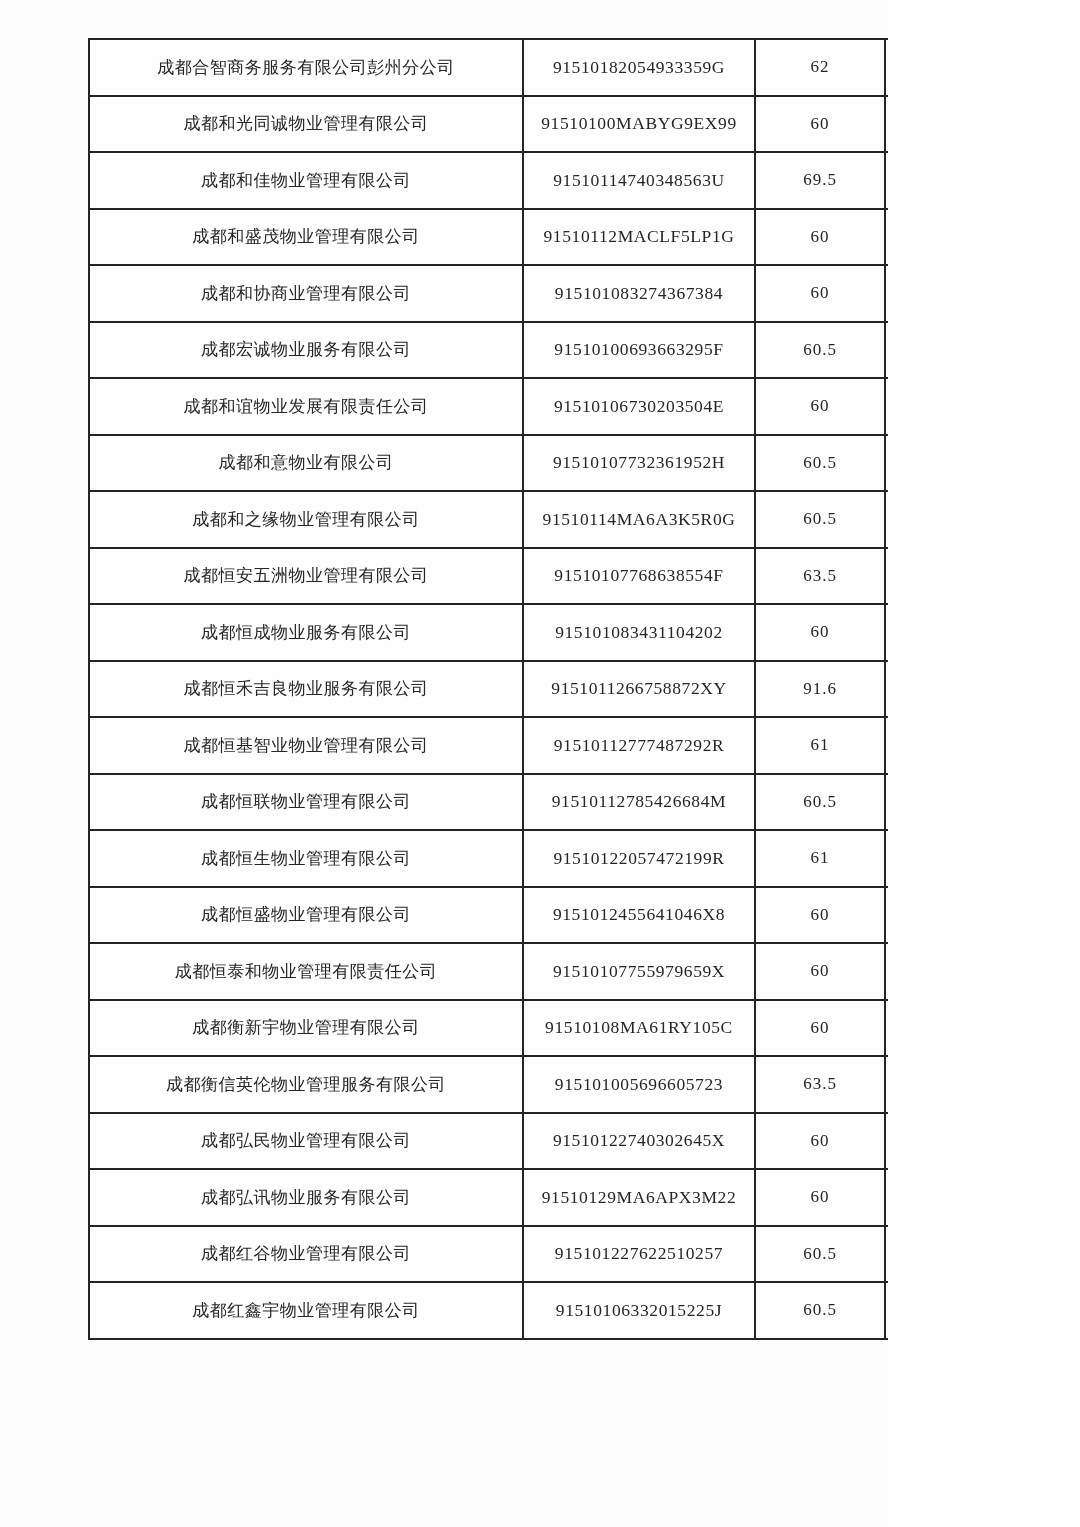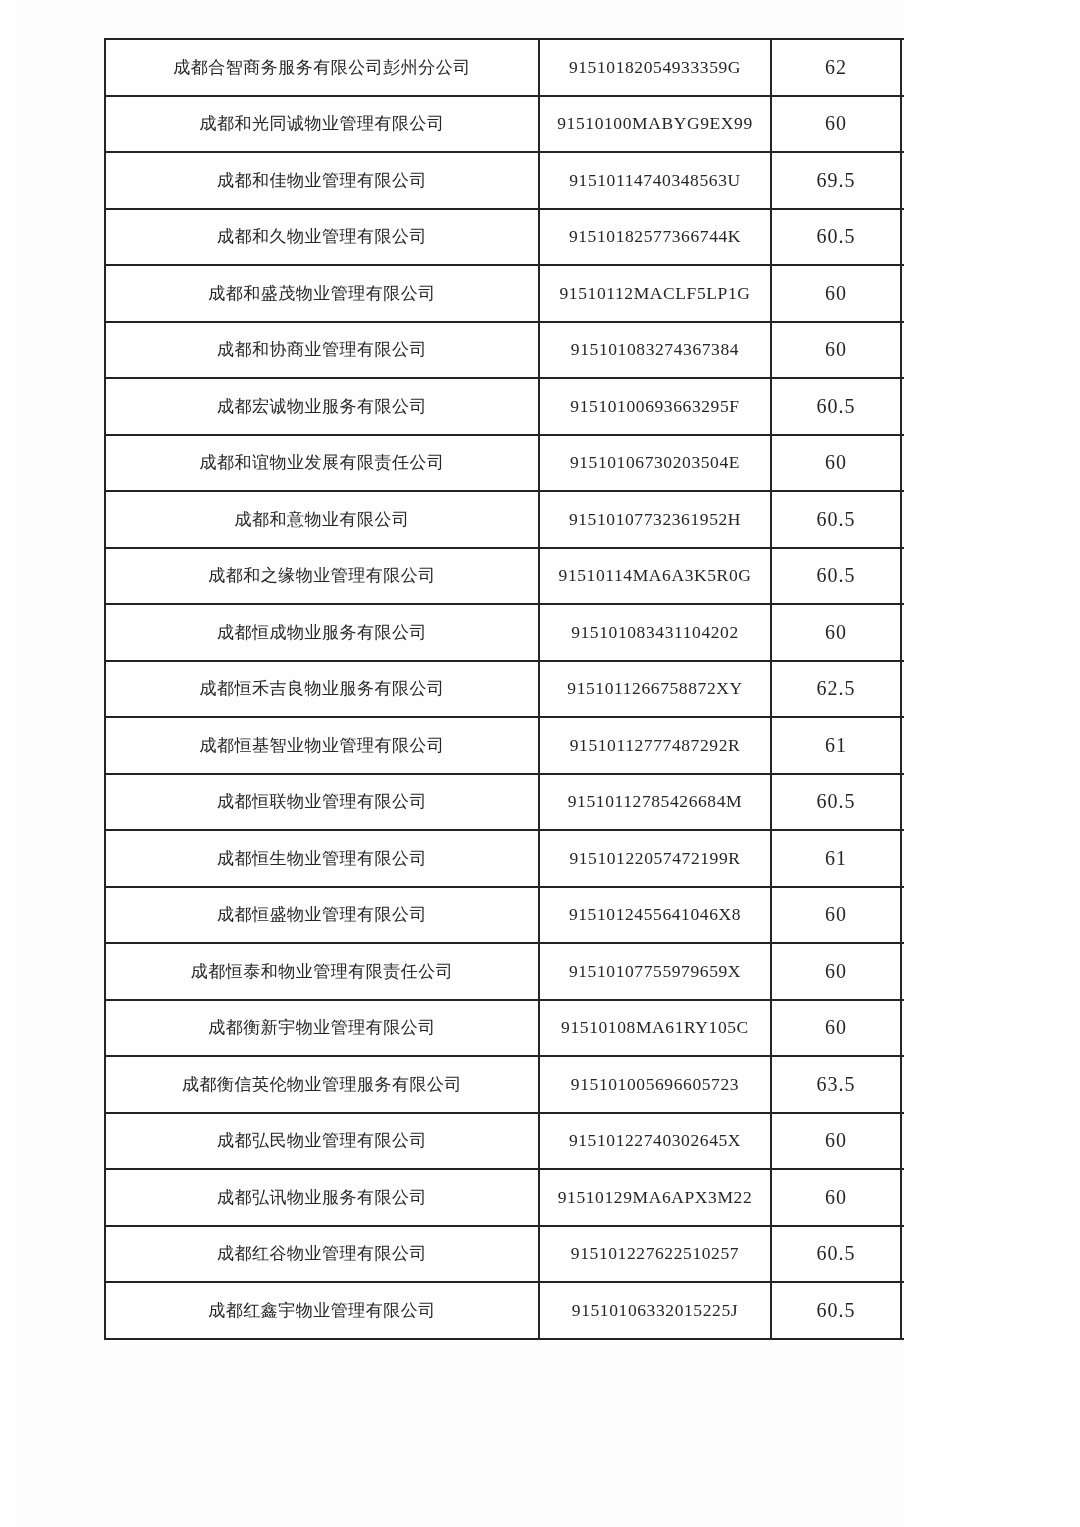--- a/index.html
+++ b/index.html
@@ -7,21 +7,20 @@
     padding: 0;
     background: #ffffff;
   }
   .page {
     position: relative;
     width: 888px;
     height: 1527px;
     background: #fdfdfd;
     overflow: hidden;
     font-family: "Liberation Serif", "DejaVu Serif", serif;
-    margin-left: 16px;
   }
   table.rating-table {
     position: absolute;
     left: 88px;
     top: 38px;
     width: 940px;
     border-collapse: collapse;
     table-layout: fixed;
   }
   table.rating-table td {
@@ -37,21 +36,21 @@
   }
   td.company-cell {
     font-size: 17px;
     letter-spacing: 0.5px;
   }
   td.code-cell {
     font-size: 17.5px;
     letter-spacing: 0.6px;
   }
   td.score-cell {
-    font-size: 20px;
+    font-size: 17px;
     letter-spacing: 1px;
   }
   td.grade-cell {
     font-size: 18px;
   }
 </style>
 </head>
 <body>
 
 <div class="page">
@@ -75,26 +74,20 @@
     <td class="score-cell">60</td>
     <td class="grade-cell">B</td>
   </tr>
         <tr>
     <td class="company-cell">成都和佳物业管理有限公司</td>
     <td class="code-cell">91510114740348563U</td>
     <td class="score-cell">69.5</td>
     <td class="grade-cell">B</td>
   </tr>
         <tr>
-    <td class="company-cell">成都和久物业管理有限公司</td>
-    <td class="code-cell">91510182577366744K</td>
-    <td class="score-cell">60.5</td>
-    <td class="grade-cell">B</td>
-  </tr>
-        <tr>
     <td class="company-cell">成都和盛茂物业管理有限公司</td>
     <td class="code-cell">91510112MACLF5LP1G</td>
     <td class="score-cell">60</td>
     <td class="grade-cell">B</td>
   </tr>
         <tr>
     <td class="company-cell">成都和协商业管理有限公司</td>
     <td class="code-cell">915101083274367384</td>
     <td class="score-cell">60</td>
     <td class="grade-cell">B</td>
@@ -117,29 +110,35 @@
     <td class="score-cell">60.5</td>
     <td class="grade-cell">B</td>
   </tr>
         <tr>
     <td class="company-cell">成都和之缘物业管理有限公司</td>
     <td class="code-cell">91510114MA6A3K5R0G</td>
     <td class="score-cell">60.5</td>
     <td class="grade-cell">B</td>
   </tr>
         <tr>
+    <td class="company-cell">成都恒安五洲物业管理有限公司</td>
+    <td class="code-cell">91510107768638554F</td>
+    <td class="score-cell">63.5</td>
+    <td class="grade-cell">B</td>
+  </tr>
+        <tr>
     <td class="company-cell">成都恒成物业服务有限公司</td>
     <td class="code-cell">915101083431104202</td>
     <td class="score-cell">60</td>
     <td class="grade-cell">B</td>
   </tr>
         <tr>
     <td class="company-cell">成都恒禾吉良物业服务有限公司</td>
     <td class="code-cell">9151011266758872XY</td>
-    <td class="score-cell">62.5</td>
+    <td class="score-cell">91.6</td>
     <td class="grade-cell">B</td>
   </tr>
         <tr>
     <td class="company-cell">成都恒基智业物业管理有限公司</td>
     <td class="code-cell">91510112777487292R</td>
     <td class="score-cell">61</td>
     <td class="grade-cell">B</td>
   </tr>
         <tr>
     <td class="company-cell">成都恒联物业管理有限公司</td>

